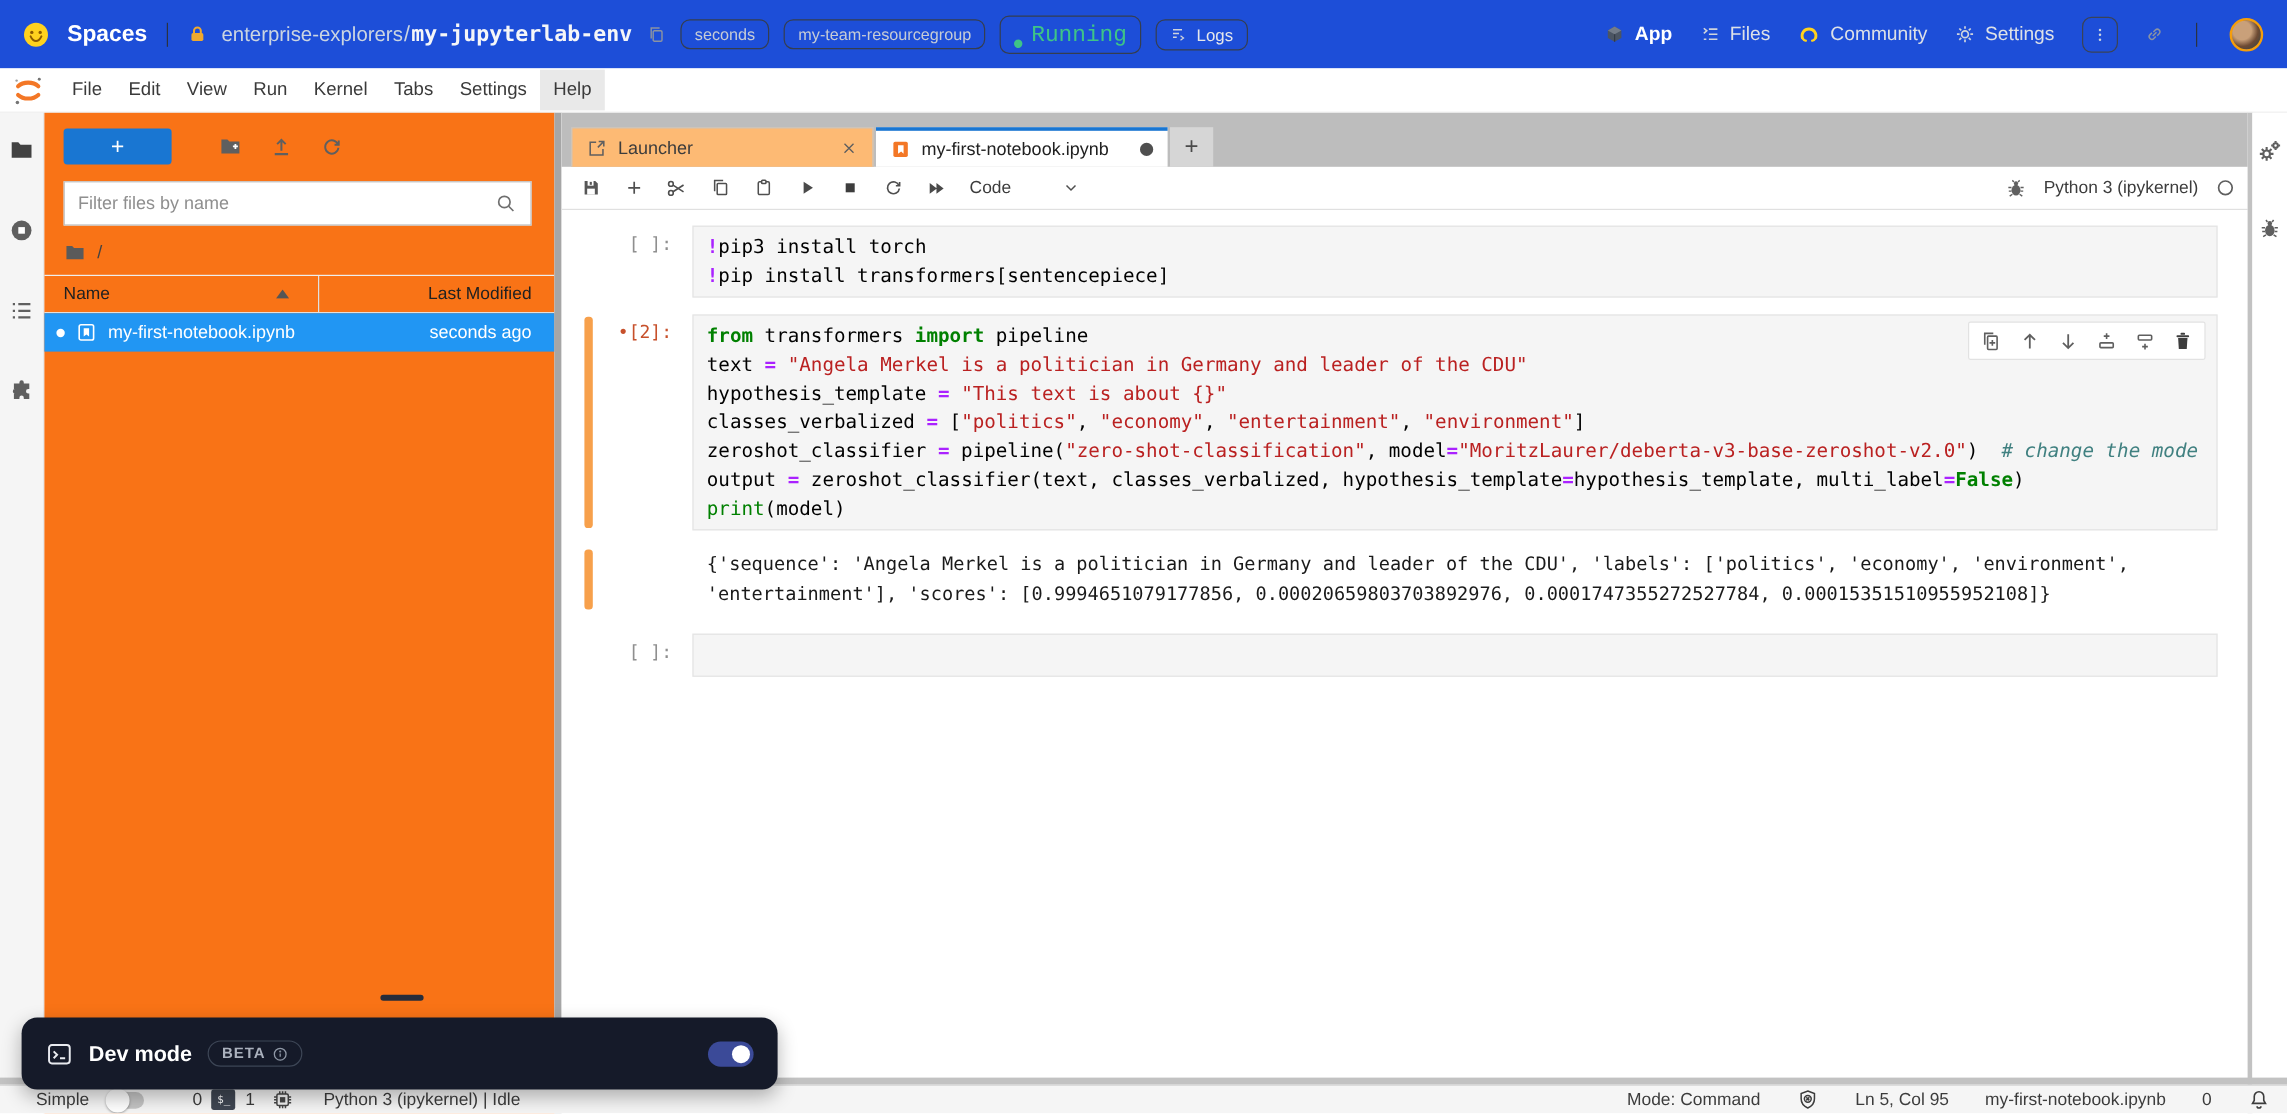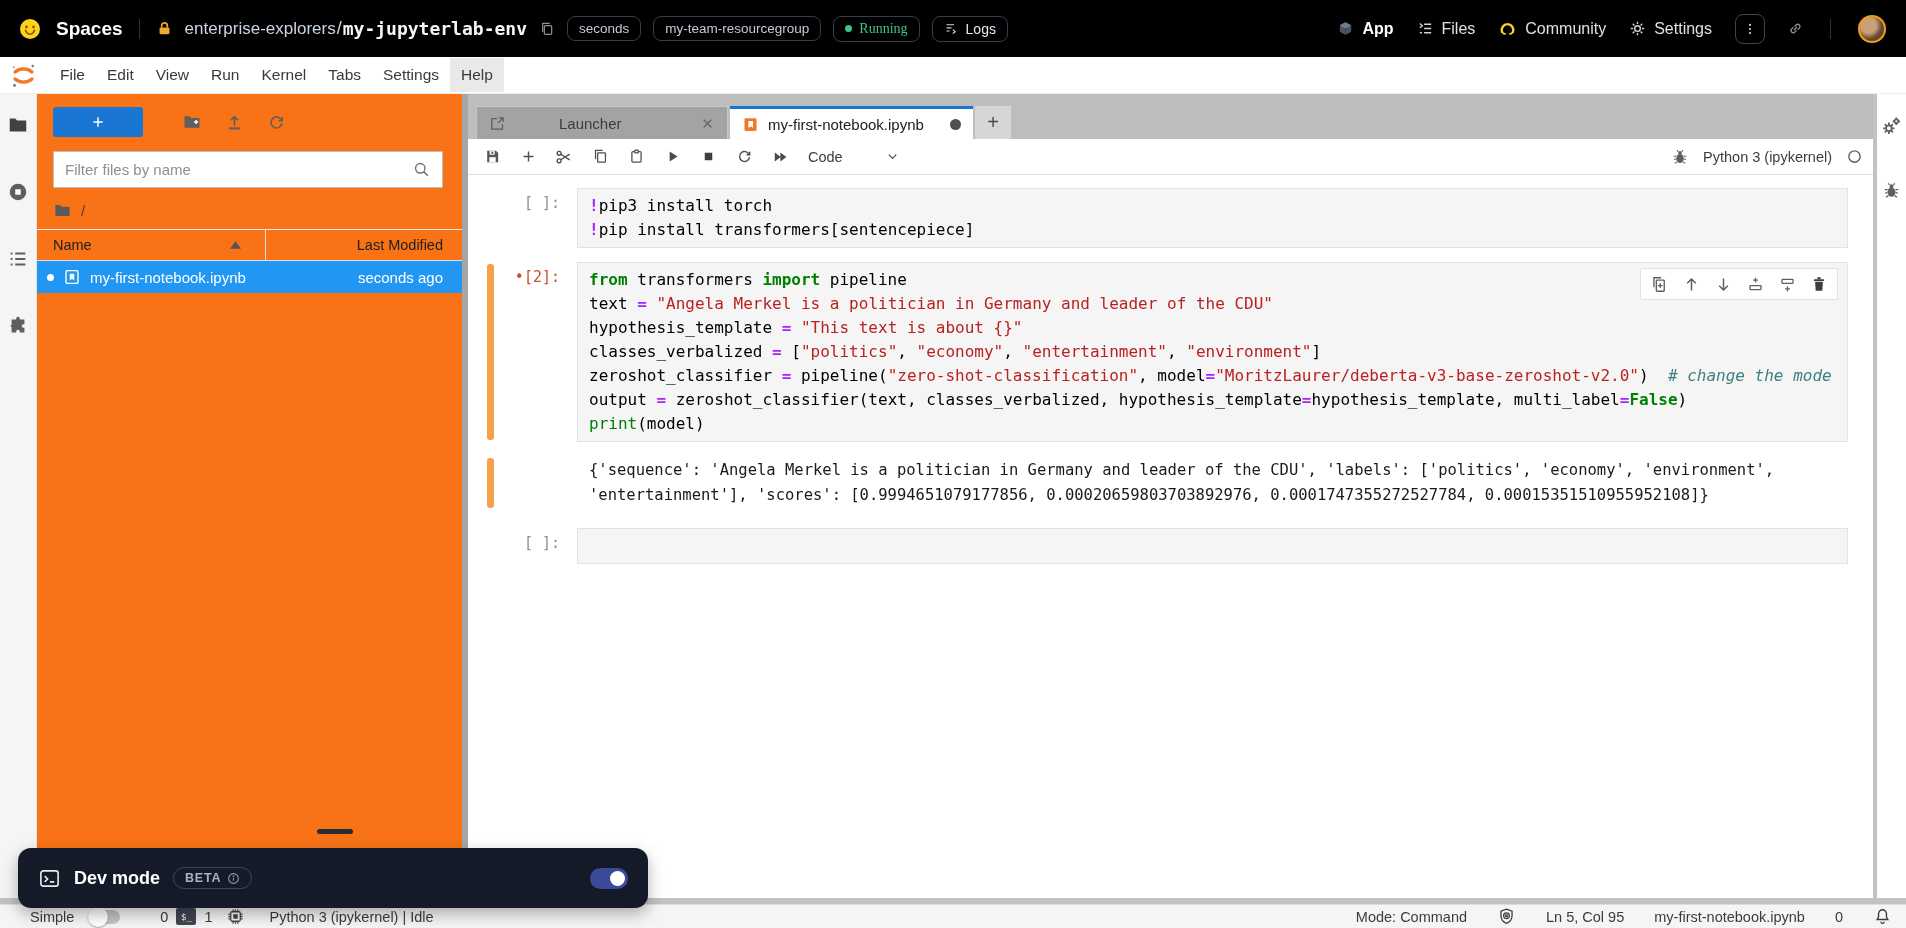--- a/index.html
+++ b/index.html
@@ -1,28 +1,28 @@
 <!DOCTYPE html>
 <html><head>
 <meta charset="utf-8">
 <style>
   * { margin:0; padding:0; box-sizing:border-box; }
   body { font-family:"Liberation Sans", sans-serif; background:#fff; }
   .screen { position:relative; width:1906px; height:928px; overflow:hidden; background:#fff; }
   svg { display:block; }
 
   
-  .hf-bar { height:57px; background:#000000; display:flex; align-items:center; padding:0 20px 0 18px; gap:12px; color:#e5e7eb; }
+  .hf-bar { height:57px; background:#1d4ed8; display:flex; align-items:center; padding:0 20px 0 18px; gap:12px; color:#e5e7eb; }
   .hf-brand { font-size:19px; font-weight:700; color:#fff; margin-left:2px; }
   .hf-sep { width:1px; height:20px; background:#2a3242; margin:0 4px; }
   .hf-ns { font-size:17px; color:#cbd5e1; }
   .hf-slash { font-size:18px; color:#cbd5e1; margin:0 1px; }
   .hf-repo { font-family:"DejaVu Sans Mono", monospace; font-size:18px; font-weight:700; color:#f5f6f8; }
   .hf-pill { border:1px solid #353e4f; border-radius:8px; padding:4px 11px; font-size:13.5px; color:#c6ccd6; display:flex; align-items:center; gap:7px; }
-  .hf-pill.running { color:#3ec487; font-family:Liberation Serif, serif; font-size:14px; }
+  .hf-pill.running { color:#3ec487; font-family:Liberation Mono, monospace; font-size:19px;align-items:flex-end; }
   .run-dot { width:7px; height:7px; border-radius:50%; background:#3ec487; }
   .hf-pill.logs { color:#e5e7eb; font-size:14px; }
   .hf-nav { margin-left:auto; display:flex; align-items:center; gap:23px; font-size:16px; }
   .hf-nav-item { display:flex; align-items:center; gap:8px; color:#dde1e7; cursor:default; }
   .hf-nav-item.bold { font-weight:700; color:#fff; }
   .hf-kebab { width:30px; height:30px; border:1px solid #3a4356; border-radius:8px; display:flex; align-items:center; justify-content:center; }
   .hf-avatar { width:28px; height:28px; border-radius:50%; border:2px solid #f59e0b; background:radial-gradient(circle at 35% 35%, #c9a07a 0 35%, #6d4a33 60%, #27414a 100%); }
 
   
   .menu-bar { height:37px; background:#fff; display:flex; align-items:center; padding-left:10px; border-bottom:1px solid #ededed; }
@@ -50,21 +50,21 @@
   .fp-row { height:32px; background:#2196f3; color:#fff; display:flex; align-items:center; padding:0 0 0 10px; font-size:15px; }
   .fp-row .mod-dot { width:7px; height:7px; background:#fff; border-radius:50%; margin-right:9px; }
   .fp-row .fname { margin-left:9px; flex:1; }
   .fp-row .fmod { width:174px; text-align:right; padding-right:19px; }
 
   .splitter { width:6px; background:#a6a6a6; }
 
   .dock { flex:1; min-width:0; display:flex; flex-direction:column; background:#fff; }
   .tab-bar { height:45px; background:#bdbdbd; display:flex; align-items:flex-end; padding-left:8px; }
   .tab { height:33px; display:flex; align-items:center; padding:0 12px; font-size:15px; color:#3c3c3c; }
-  .tab.inactive { width:252px; background:#a3a3a3; border:1px solid #c6c6c6; border-bottom:none;gap:44px; }
+  .tab.inactive { width:252px; background:#fdba74; border:1px solid #c6c6c6; border-bottom:none; }
   .tab.active { width:243px; background:#fff; border-top:3px solid #1976d2; color:#212121; margin-left:2px; }
   .tab .tab-label { margin-left:9px; }
   .tab .tab-close { margin-left:auto; }
   .unsaved-dot { width:11px; height:11px; border-radius:50%; background:#4f4f4f; margin-left:auto; }
   .tab-add { width:36px; height:33px; background:#d6d6d6; display:flex; align-items:center; justify-content:center; margin-left:2px; font-size:20px; color:#4a4a4a; }
 
   .nb-toolbar { height:36px; border-bottom:1px solid #e0e0e0; display:flex; align-items:center; padding:0 10px 0 6px; }
   .tb-btn { width:36px; height:30px; display:flex; align-items:center; justify-content:center; }
   .tb-celltype { display:flex; align-items:center; margin-left:10px; gap:42px; font-size:14.5px; color:#3c3c3c; }
   .tb-right { margin-left:auto; display:flex; align-items:center; gap:14px; font-size:14.5px; color:#3c3c3c; }

